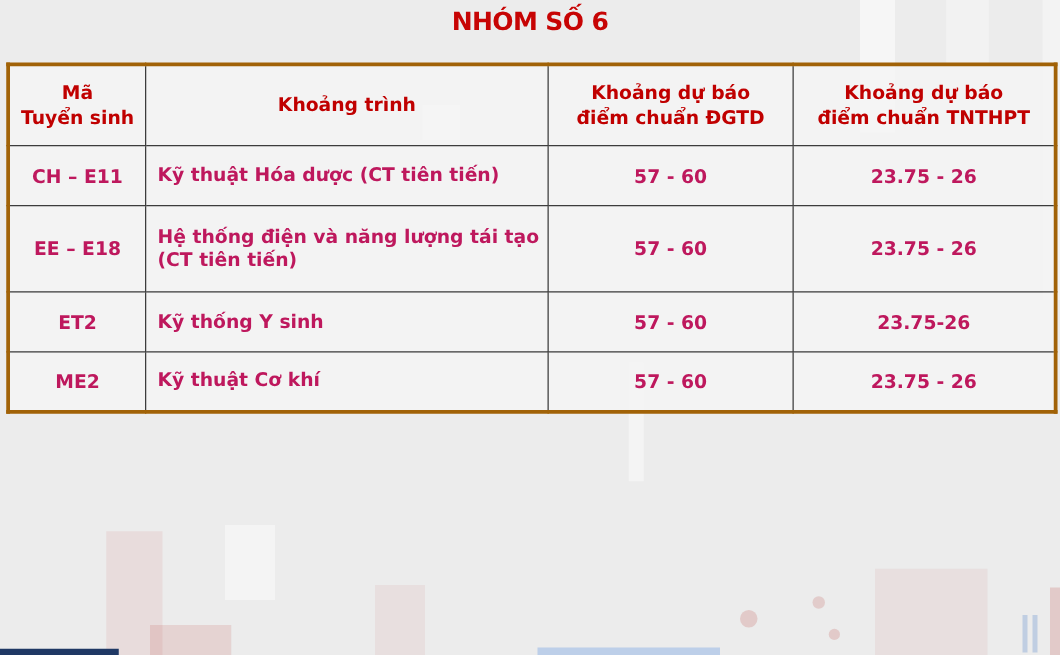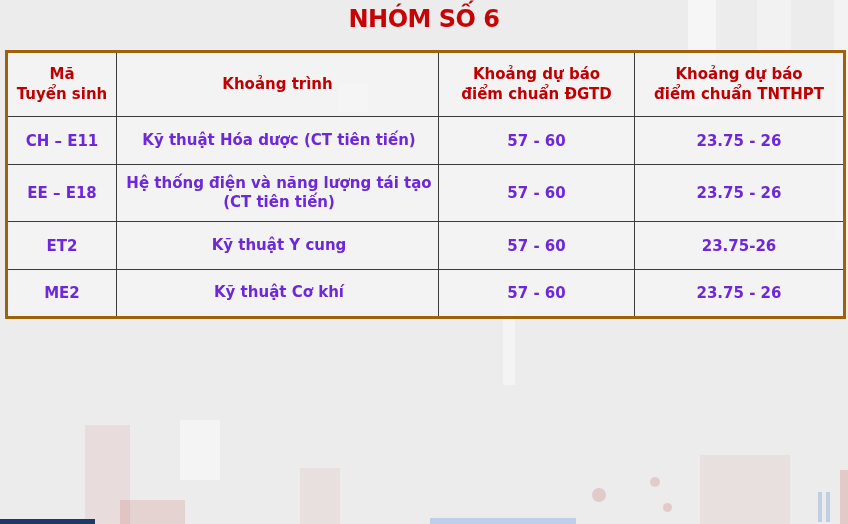--- a/index.html
+++ b/index.html
@@ -26,21 +26,21 @@
   .bg-dot-1{left:592px;top:488px;width:14px;height:14px;border-radius:50%;background:rgba(192,80,77,0.22);}
   .bg-dot-2{left:650px;top:477px;width:10px;height:10px;border-radius:50%;background:rgba(192,80,77,0.20);}
   .bg-dot-3{left:663px;top:503px;width:9px;height:9px;border-radius:50%;background:rgba(192,80,77,0.22);}
   .bg-blue-ticks{left:818px;top:492px;width:4px;height:30px;background:rgba(140,170,215,0.45);box-shadow:8px 0 0 rgba(140,170,215,0.45);}
   .bottom-navy{left:0;top:519px;width:95px;height:5px;background:#1f3864;}
   .bottom-blue{left:430px;top:518px;width:146px;height:6px;background:rgba(174,198,232,0.75);}
 
   .page-title{
     position:absolute;left:0;top:5px;width:100%;
     text-align:center;
-    font-size:24px;font-weight:bold;
+    font-size:20px;font-weight:bold;
     color:#c70404;
     letter-spacing:-0.5px;
     margin:0;
   }
   table.score-table{
     position:absolute;left:5px;top:50px;
     width:838px;
     border-collapse:collapse;
     table-layout:fixed;
     border:3px solid #a16207;
@@ -56,25 +56,25 @@
   .score-table col.c1{width:110px;}
   .score-table col.c2{width:322px;}
   .score-table col.c3{width:196px;}
   .score-table col.c4{width:210px;}
   .score-table thead th{
     color:#c00000;
     text-align:center;
     line-height:1.32;
     height:59px;
   }
-  .score-table td{color:#6d28d9;margin-left:35px;}
+  .score-table td{color:#be185d;margin-left:35px;}
   td.code,td.range{text-align:center;}
-  td.program{text-align:center;padding-left:9px;line-height:1.3;}
+  td.program{text-align:left;padding-left:9px;line-height:1.3;}
   tr.h48{height:48px;}
-  tr.h57{height:57px;}
+  tr.h57{height:69px;}
   .hdr-line{display:block;}
 </style>
 </head>
 <body>
 
 <div class="canvas">
 
   <div class="bg-shape bg-bar-1"></div>
   <div class="bg-shape bg-bar-2"></div>
   <div class="bg-shape bg-bar-3"></div>
@@ -129,21 +129,21 @@
         <td class="range">23.75 - 26</td>
       </tr>
       <tr class="h57">
         <td class="code">EE – E18</td>
         <td class="program">Hệ thống điện và năng lượng tái tạo (CT tiên tiến)</td>
         <td class="range">57 - 60</td>
         <td class="range">23.75 - 26</td>
       </tr>
       <tr class="h48">
         <td class="code">ET2</td>
-        <td class="program">Kỹ thuật Y cung</td>
+        <td class="program">Kỹ thống Y sinh</td>
         <td class="range">57 - 60</td>
         <td class="range">23.75-26</td>
       </tr>
       <tr class="h48">
         <td class="code">ME2</td>
         <td class="program">Kỹ thuật Cơ khí</td>
         <td class="range">57 - 60</td>
         <td class="range">23.75 - 26</td>
       </tr>
     </tbody>

